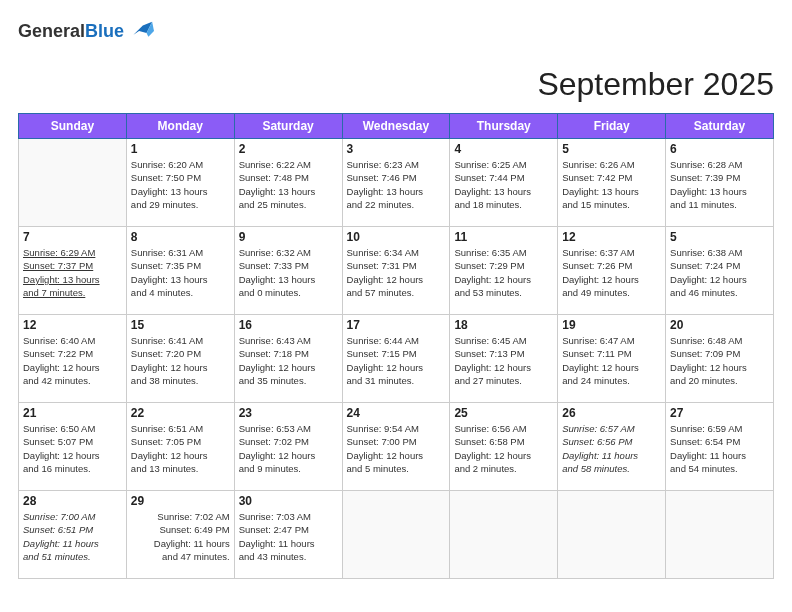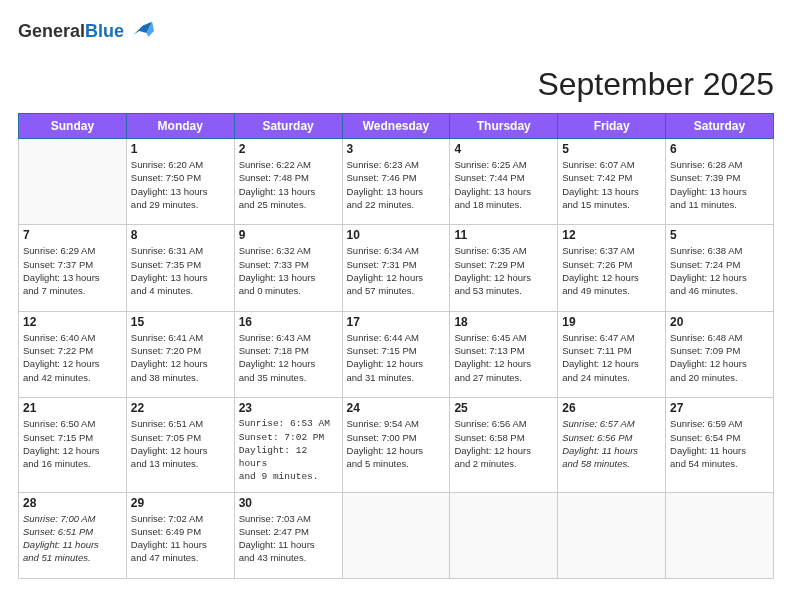--- a/index.html
+++ b/index.html
@@ -154,37 +154,37 @@
           </td>
           <td>
             <span class="day-num">4</span>
             <div class="day-info" style="white-space: pre-line;">Sunrise: 6:25 AM
 Sunset: 7:44 PM
 Daylight: 13 hours
 and 18 minutes.</div>
           </td>
           <td>
             <span class="day-num">5</span>
-            <div class="day-info" style="white-space: pre-line;">Sunrise: 6:07 AM
+            <div class="day-info" style="white-space: pre-line;">Sunrise: 6:26 AM
 Sunset: 7:42 PM
 Daylight: 13 hours
 and 15 minutes.</div>
           </td>
           <td>
             <span class="day-num">6</span>
             <div class="day-info" style="white-space: pre-line;">Sunrise: 6:28 AM
 Sunset: 7:39 PM
 Daylight: 13 hours
 and 11 minutes.</div>
           </td>
         </tr>
         <tr>
           <td>
             <span class="day-num">7</span>
-            <div class="day-info" style="white-space: pre-line;">Sunrise: 6:29 AM
+            <div class="day-info" style="white-space: pre-line; text-decoration: underline;">Sunrise: 6:29 AM
 Sunset: 7:37 PM
 Daylight: 13 hours
 and 7 minutes.</div>
           </td>
           <td>
             <span class="day-num">8</span>
             <div class="day-info" style="white-space: pre-line;">Sunrise: 6:31 AM
 Sunset: 7:35 PM
 Daylight: 13 hours
 and 4 minutes.</div>
@@ -273,34 +273,34 @@
             <div class="day-info" style="white-space: pre-line;">Sunrise: 6:48 AM
 Sunset: 7:09 PM
 Daylight: 12 hours
 and 20 minutes.</div>
           </td>
         </tr>
         <tr>
           <td>
             <span class="day-num">21</span>
             <div class="day-info" style="white-space: pre-line;">Sunrise: 6:50 AM
-Sunset: 7:15 PM
+Sunset: 5:07 PM
 Daylight: 12 hours
 and 16 minutes.</div>
           </td>
           <td>
             <span class="day-num">22</span>
             <div class="day-info" style="white-space: pre-line;">Sunrise: 6:51 AM
 Sunset: 7:05 PM
 Daylight: 12 hours
 and 13 minutes.</div>
           </td>
           <td>
             <span class="day-num">23</span>
-            <div class="day-info" style="white-space: pre-line; font-family: Liberation Mono, monospace;">Sunrise: 6:53 AM
+            <div class="day-info" style="white-space: pre-line;">Sunrise: 6:53 AM
 Sunset: 7:02 PM
 Daylight: 12 hours
 and 9 minutes.</div>
           </td>
           <td>
             <span class="day-num">24</span>
             <div class="day-info" style="white-space: pre-line;">Sunrise: 9:54 AM
 Sunset: 7:00 PM
 Daylight: 12 hours
 and 5 minutes.</div>
@@ -330,21 +330,21 @@
         <tr>
           <td>
             <span class="day-num">28</span>
             <div class="day-info" style="white-space: pre-line; font-style: italic;">Sunrise: 7:00 AM
 Sunset: 6:51 PM
 Daylight: 11 hours
 and 51 minutes.</div>
           </td>
           <td>
             <span class="day-num">29</span>
-            <div class="day-info" style="white-space: pre-line;">Sunrise: 7:02 AM
+            <div class="day-info" style="white-space: pre-line; text-align: right;">Sunrise: 7:02 AM
 Sunset: 6:49 PM
 Daylight: 11 hours
 and 47 minutes.</div>
           </td>
           <td>
             <span class="day-num">30</span>
             <div class="day-info" style="white-space: pre-line;">Sunrise: 7:03 AM
 Sunset: 2:47 PM
 Daylight: 11 hours
 and 43 minutes.</div>

